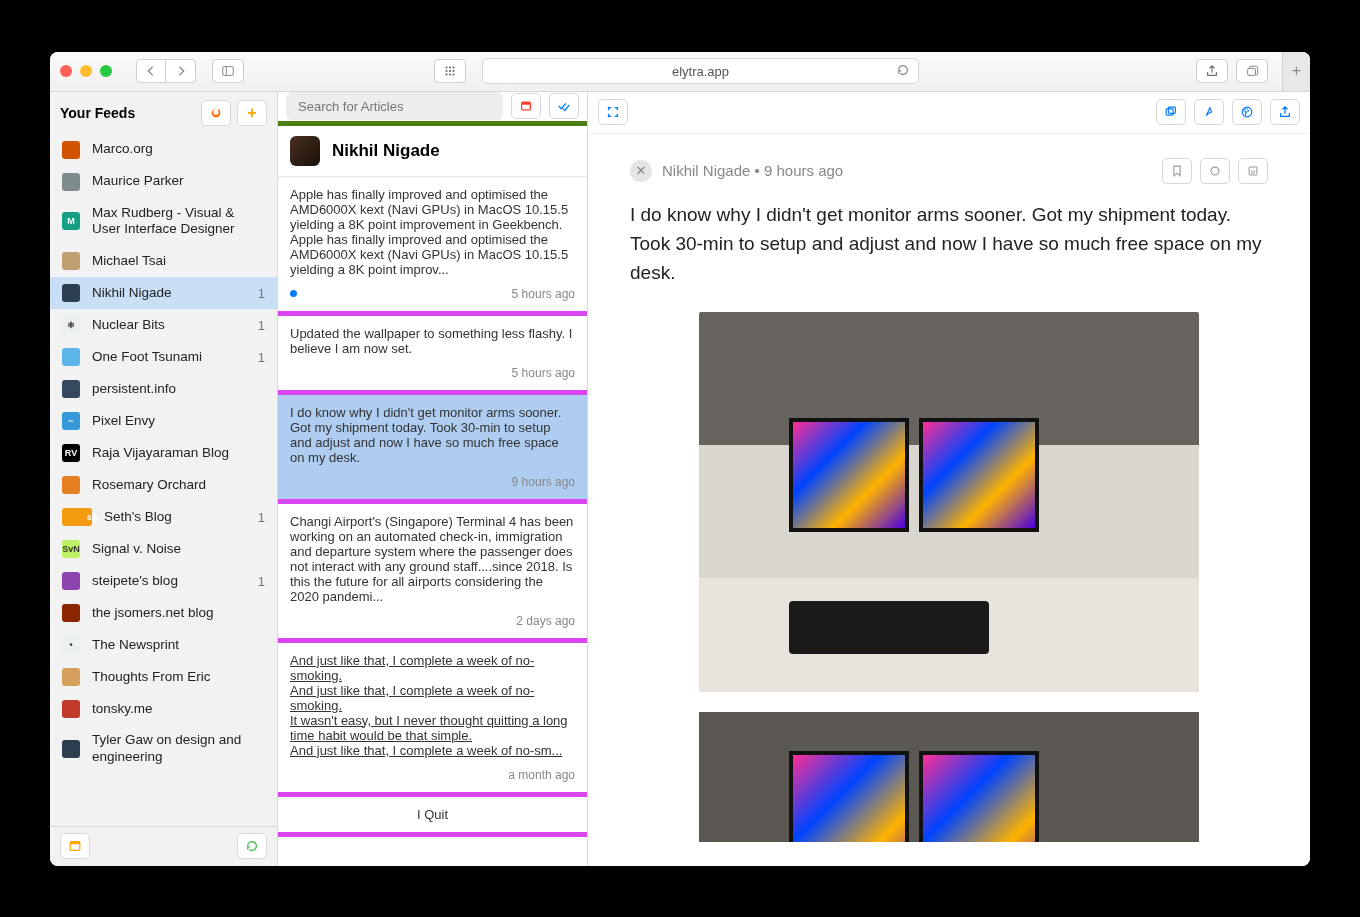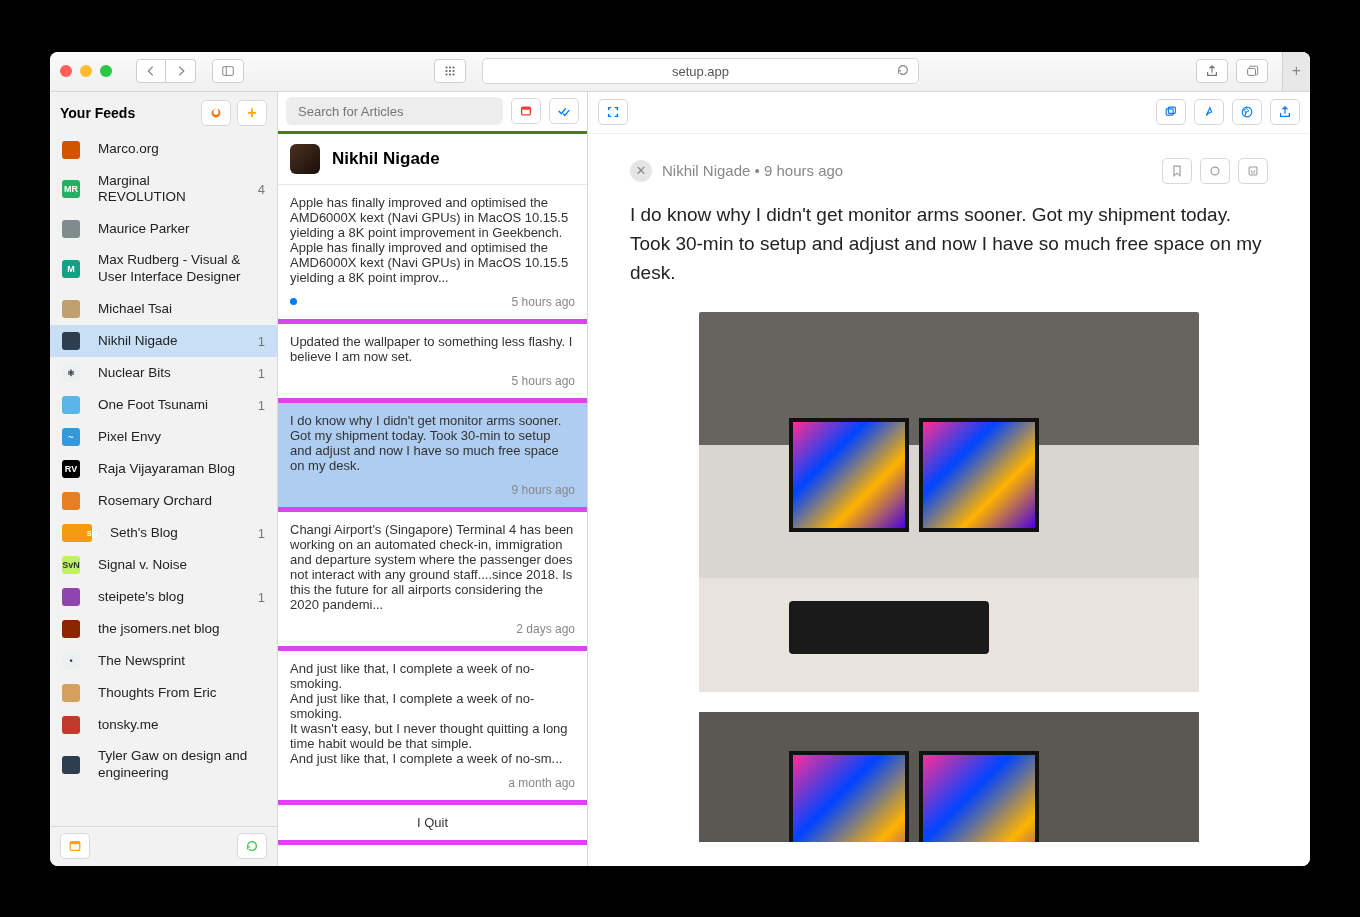--- a/index.html
+++ b/index.html
@@ -23,32 +23,32 @@
 
 .app { flex: 1; display: flex; overflow: hidden; }
 
 .sidebar { width: 228px; background: #f2f2f2; border-right: 1px solid #d8d8d8; display: flex; flex-direction: column; }
 .sb-head { display: flex; align-items: center; padding: 8px 10px; gap: 6px; }
 .sb-head h2 { font-size: 14px; font-weight: 600; flex: 1; }
 .sb-toolbtn { width: 30px; height: 26px; border: 1px solid #d8d8d8; background: #fff; border-radius: 5px; display: flex; align-items: center; justify-content: center; font-size: 14px; }
 .fire { color: #ff6a00; }
 .plus { color: #ffa500; font-weight: bold; font-size: 16px; }
 .sb-list { flex: 1; overflow-y: auto; }
-.feed { display: flex; align-items: center; padding: 7px 12px; gap: 18px; font-size: 13.5px; color: #222; cursor: pointer; }
+.feed { display: flex; align-items: center; padding: 7px 12px; gap: 12px; font-size: 13.5px; color: #222; cursor: pointer; }
 .feed .favicon { width: 18px; height: 18px; border-radius: 3px; flex-shrink: 0; display: flex; align-items: center; justify-content: center; font-size: 9px; font-weight: bold; color: #fff; }
 .feed .name { flex: 1; line-height: 1.25; }
 .feed .badge { font-size: 13px; color: #777; }
 .feed.active { background: #c8dff5; }
 .sb-footer { height: 40px; border-top: 1px solid #d8d8d8; display: flex; align-items: center; justify-content: space-between; padding: 0 10px; }
 .sb-fbtn { width: 30px; height: 26px; border: 1px solid #d8d8d8; background: #fff; border-radius: 5px; display: flex; align-items: center; justify-content: center; }
 .sb-fbtn.today { color: #ffa500; }
 .sb-fbtn.refresh { color: #4cc552; }
 
 .articles { width: 310px; border-right: 1px solid #d8d8d8; display: flex; flex-direction: column; background: #fff; }
-.art-toolbar { height: 42px; display: flex; align-items: center; padding: 0 8px; gap: 8px; border-bottom: 3px solid #4d7c0f; }
+.art-toolbar { height: 34px; display: flex; align-items: center; padding: 0 8px; gap: 8px; border-bottom: 5px solid #4d7c0f; }
 .search { flex: 1; height: 28px; border-radius: 6px; background: #ededed; border: none; padding: 0 12px; font-size: 13px; color: #555; }
 .art-btn { width: 30px; height: 26px; border: 1px solid #d8d8d8; background: #fff; border-radius: 5px; display: flex; align-items: center; justify-content: center; }
 .art-btn.sort { color: #ff3b30; }
 .art-btn.mark { color: #007aff; }
 .art-feedhead { display: flex; align-items: center; gap: 12px; padding: 10px 12px; border-bottom: 1px solid #e8e8e8; }
 .art-feedhead .av { width: 30px; height: 30px; border-radius: 6px; background: #333; }
 .art-feedhead h3 { font-size: 17px; font-weight: 700; }
 .alist { flex: 1; overflow-y: auto; }
 .article { padding: 10px 12px; border-bottom: 5px solid #d946ef; font-size: 13px; color: #333; cursor: pointer; position: relative; }
 .article .ts { display: block; text-align: right; font-size: 12px; color: #888; margin-top: 10px; }
@@ -118,21 +118,21 @@
             <circle cx="4" cy="8" r="1.2"></circle>
             <circle cx="8" cy="8" r="1.2"></circle>
             <circle cx="12" cy="8" r="1.2"></circle>
             <circle cx="4" cy="12" r="1.2"></circle>
             <circle cx="8" cy="12" r="1.2"></circle>
             <circle cx="12" cy="12" r="1.2"></circle>
           </g>
         </svg>
     </div>
     <div class="addrbar">
-      <span>setup.app</span>
+      <span>elytra.app</span>
       <span class="reload">
         <svg viewBox="0 0 16 16">
             <path d="M3 8a5 5 0 1 1 1.6 3.7" stroke="#888" fill="none" stroke-width="1.4"></path>
             <path d="M3 12v-3h3" stroke="#888" fill="none" stroke-width="1.4"></path>
           </svg>
       </span>
     </div>
     <div style="flex:0.6"></div>
     <div class="tb-right">
       <div class="tb-single">
@@ -161,25 +161,20 @@
             </svg>
         </div>
         <div class="sb-toolbtn plus">+</div>
       </div>
       <div class="sb-list" id="feedlist">
           <div class="feed">
             <div class="favicon" style="background:#d35400;color:#fff;"></div>
             <span class="name">Marco.org</span>
           </div>
           <div class="feed">
-            <div class="favicon" style="background:#27ae60;color:#fff;">MR</div>
-            <span class="name">Marginal REVOLUTION</span>
-            <span class="badge">4</span>
-          </div>
-          <div class="feed">
             <div class="favicon" style="background:#7f8c8d;color:#fff;"></div>
             <span class="name">Maurice Parker</span>
           </div>
           <div class="feed">
             <div class="favicon" style="background:#16a085;color:#fff;">M</div>
             <span class="name">Max Rudberg - Visual &amp; User Interface Designer</span>
           </div>
           <div class="feed">
             <div class="favicon" style="background:#c0a070;color:#fff;"></div>
             <span class="name">Michael Tsai</span>
@@ -191,20 +186,24 @@
           </div>
           <div class="feed">
             <div class="favicon" style="background:#ecf0f1;color:#333;">⚛</div>
             <span class="name">Nuclear Bits</span>
             <span class="badge">1</span>
           </div>
           <div class="feed">
             <div class="favicon" style="background:#5bb5e8;color:#fff;"></div>
             <span class="name">One Foot Tsunami</span>
             <span class="badge">1</span>
+          </div>
+          <div class="feed">
+            <div class="favicon" style="background:#34495e;color:#fff;"></div>
+            <span class="name">persistent.info</span>
           </div>
           <div class="feed">
             <div class="favicon" style="background:#3498db;color:#fff;">~</div>
             <span class="name">Pixel Envy</span>
           </div>
           <div class="feed">
             <div class="favicon" style="background:#000;color:#fff;">RV</div>
             <span class="name">Raja Vijayaraman Blog</span>
           </div>
           <div class="feed">
@@ -293,21 +292,21 @@
           </div>
           <div class="article selected">
             <div style="white-space:pre-line;">I do know why I didn't get monitor arms sooner. Got my shipment today. Took 30-min to setup and adjust and now I have so much free space on my desk.</div>
             <span class="ts">9 hours ago</span>
           </div>
           <div class="article">
             <div style="white-space:pre-line;">Changi Airport's (Singapore) Terminal 4 has been working on an automated check-in, immigration and departure system where the passenger does not interact with any ground staff....since 2018. Is this the future for all airports considering the 2020 pandemi...</div>
             <span class="ts">2 days ago</span>
           </div>
           <div class="article">
-            <div style="white-space:pre-line;">And just like that, I complete a week of no-smoking.
+            <div style="white-space:pre-line;text-decoration:underline;">And just like that, I complete a week of no-smoking.
 And just like that, I complete a week of no-smoking.
 It wasn't easy, but I never thought quitting a long time habit would be that simple.
 And just like that, I complete a week of no-sm...</div>
             <span class="ts">a month ago</span>
           </div>
           <div class="article">
             <div style="white-space:pre-line;text-align:center;">I Quit</div>
           </div>
         </div>
     </div>

